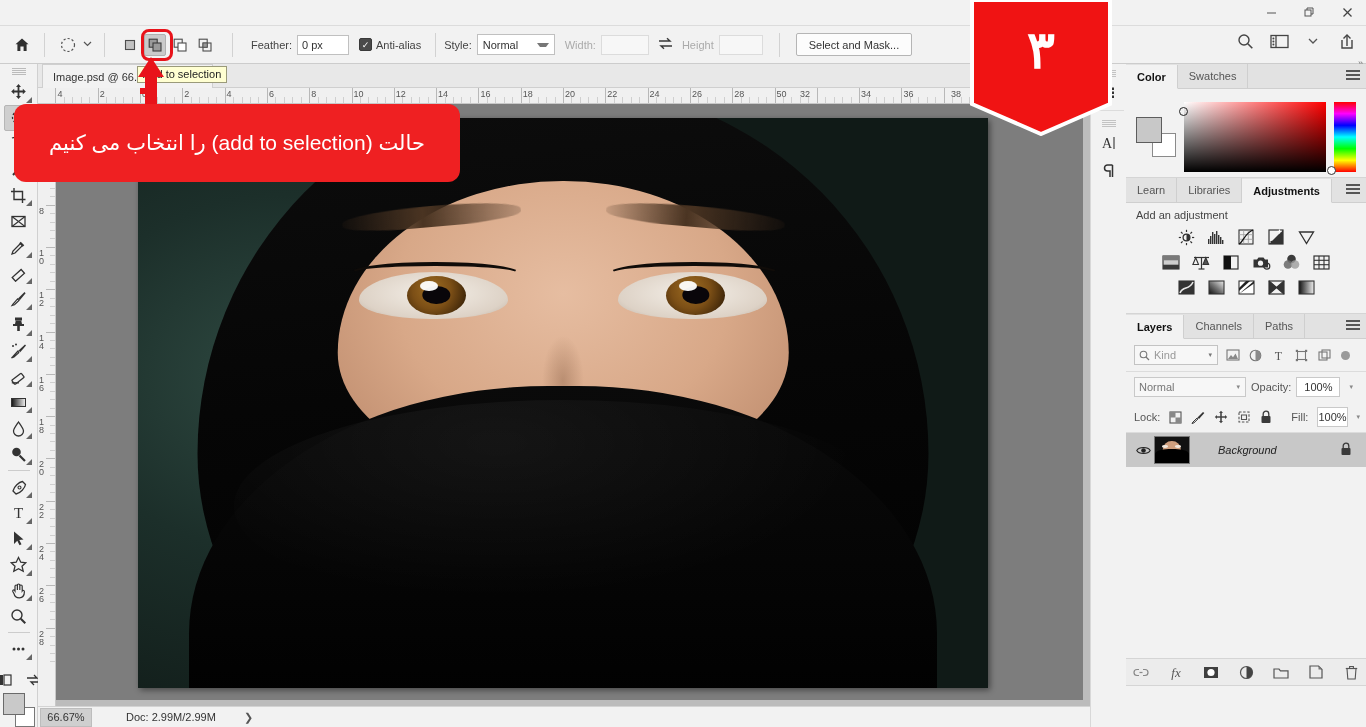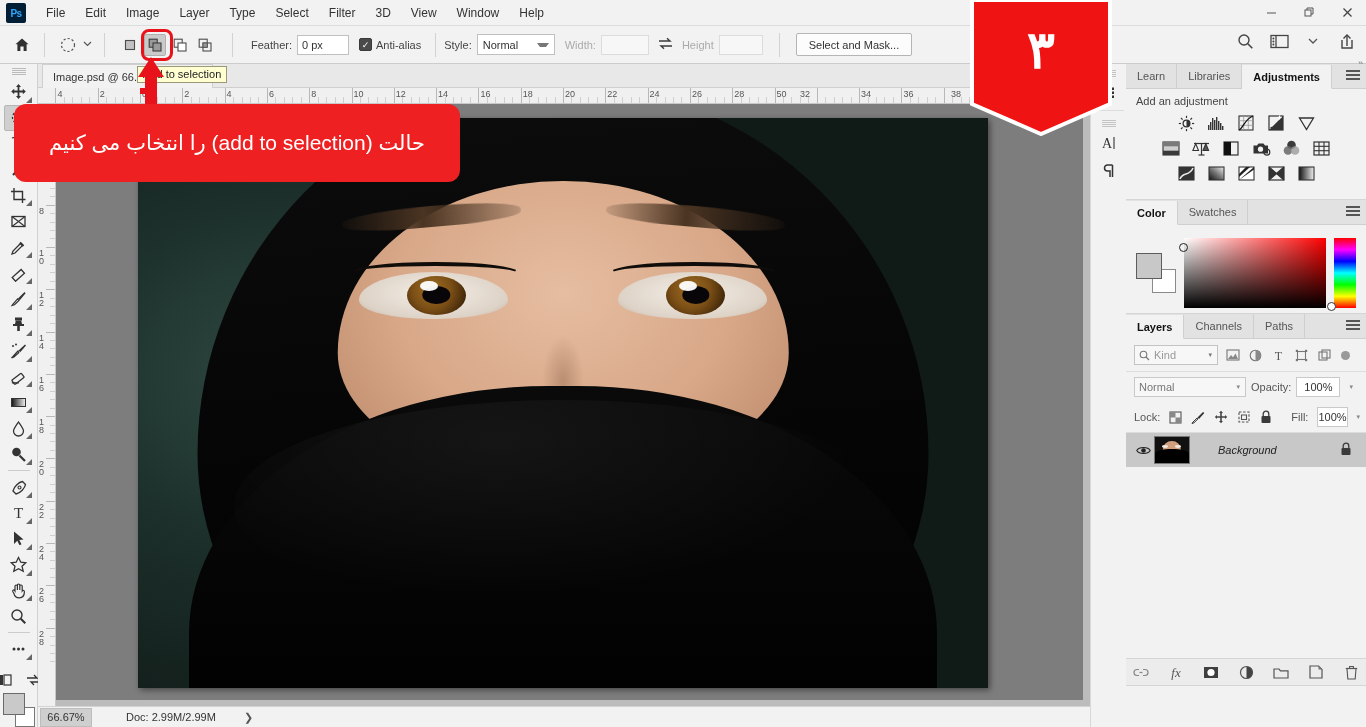--- a/index.html
+++ b/index.html
@@ -335,34 +335,20 @@
       </div>
       <div class="win-btn">
         <svg width="11" height="11" viewBox="0 0 11 11">
           <line x1="1.5" y1="1.5" x2="9.5" y2="9.5" stroke="#444" stroke-width="1.3"></line>
           <line x1="9.5" y1="1.5" x2="1.5" y2="9.5" stroke="#444" stroke-width="1.3"></line>
         </svg>
       </div>
     </div>
   </div>
 
-  <div class="menubar">
-    <div class="ps-logo">Ps</div>
-    <div class="menu-item">File</div>
-    <div class="menu-item">Edit</div>
-    <div class="menu-item">Image</div>
-    <div class="menu-item">Layer</div>
-    <div class="menu-item">Type</div>
-    <div class="menu-item">Select</div>
-    <div class="menu-item">Filter</div>
-    <div class="menu-item">3D</div>
-    <div class="menu-item">View</div>
-    <div class="menu-item">Window</div>
-    <div class="menu-item">Help</div>
-  </div>
 
   <div class="optionsbar">
     <div class="opt-home">
       <svg width="16" height="16" viewBox="0 0 16 16">
           <path d="M8 1.5 L1.5 7.2 H3.4 V14 H6.4 V9.6 H9.6 V14 H12.6 V7.2 H14.5 Z" fill="#303030"></path>
         </svg>
     </div>
     <div class="opt-sep"></div>
 
     <div class="tool-preset">
@@ -956,20 +942,40 @@
       <svg width="18" height="18" viewBox="0 0 18 18">
           <path d="M12.5 3 H7.5 a3 3 0 0 0 0 6 H10 V15 M12.5 3 V15" fill="none" stroke="#333" stroke-width="1.5"></path>
         </svg>
     </div>
   </div>
 
   <div class="panels">
 
     <div class="panel">
       <div class="panel-tabs">
+        <div class="ptab active">Color</div>
+        <div class="ptab">Swatches</div>
+        <div class="pmenu"></div>
+      </div>
+      <div class="color-body">
+        <div class="cp-swatches">
+          <div class="cp-back"></div>
+          <div class="cp-front"></div>
+        </div>
+        <div class="cp-field">
+          <div class="cp-ring"></div>
+        </div>
+        <div class="cp-hue">
+          <div class="cp-hue-marker"></div>
+        </div>
+      </div>
+    </div>
+
+    <div class="panel">
+      <div class="panel-tabs">
         <div class="ptab">Learn</div>
         <div class="ptab">Libraries</div>
         <div class="ptab active">Adjustments</div>
         <div class="pmenu"></div>
       </div>
       <div class="adj-body">
         <div class="adj-title">Add an adjustment</div>
 
         <div class="adj-row">
           <span class="adj-ic">
@@ -1120,40 +1126,20 @@
                     <stop offset="1" stop-color="#f0f0f0"></stop>
                   </linearGradient>
                 </defs>
                 <rect x="1" y="1" width="15" height="13" fill="url(#gm)" stroke="#333" stroke-width="1.1"></rect>
               </svg>
           </span>
         </div>
       </div>
     </div>
 
-    <div class="panel">
-      <div class="panel-tabs">
-        <div class="ptab active">Color</div>
-        <div class="ptab">Swatches</div>
-        <div class="pmenu"></div>
-      </div>
-      <div class="color-body">
-        <div class="cp-swatches">
-          <div class="cp-back"></div>
-          <div class="cp-front"></div>
-        </div>
-        <div class="cp-field">
-          <div class="cp-ring"></div>
-        </div>
-        <div class="cp-hue">
-          <div class="cp-hue-marker"></div>
-        </div>
-      </div>
-    </div>
-
     <div class="panel" style="position:relative; height:372px;">
       <div class="panel-tabs">
         <div class="ptab active">Layers</div>
         <div class="ptab">Channels</div>
         <div class="ptab">Paths</div>
         <div class="pmenu"></div>
       </div>
 
       <div class="layer-filter">
         <div class="kind-box">

